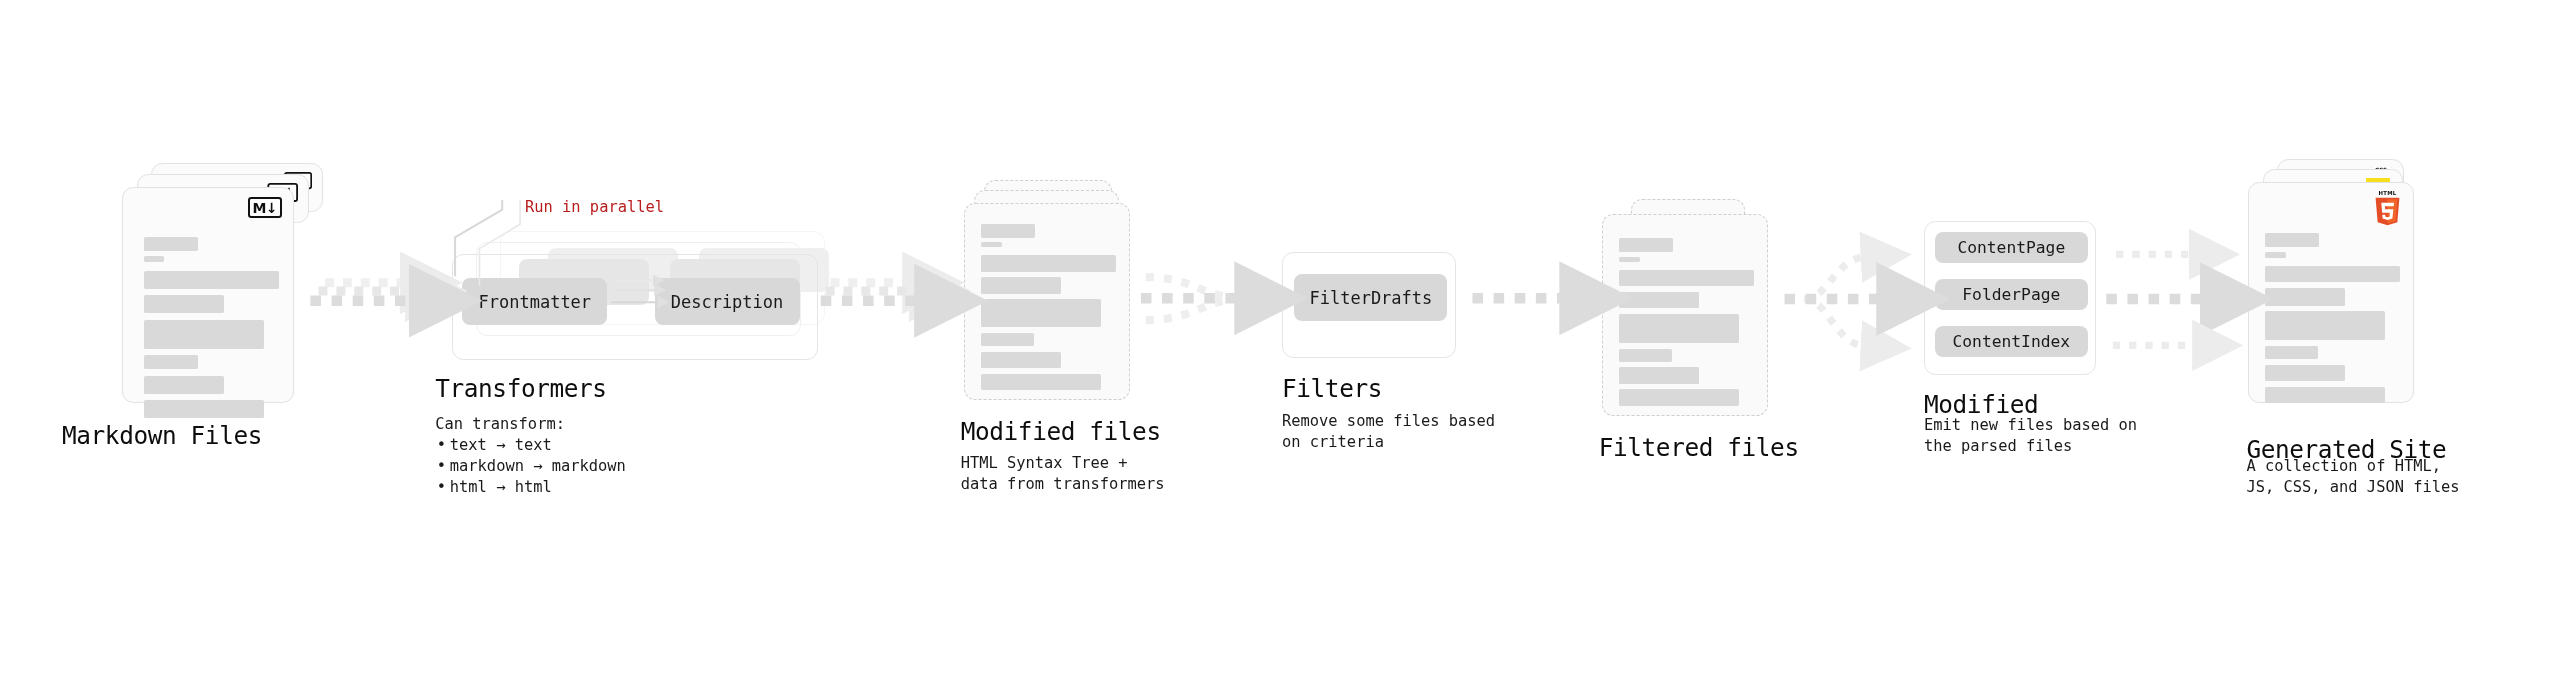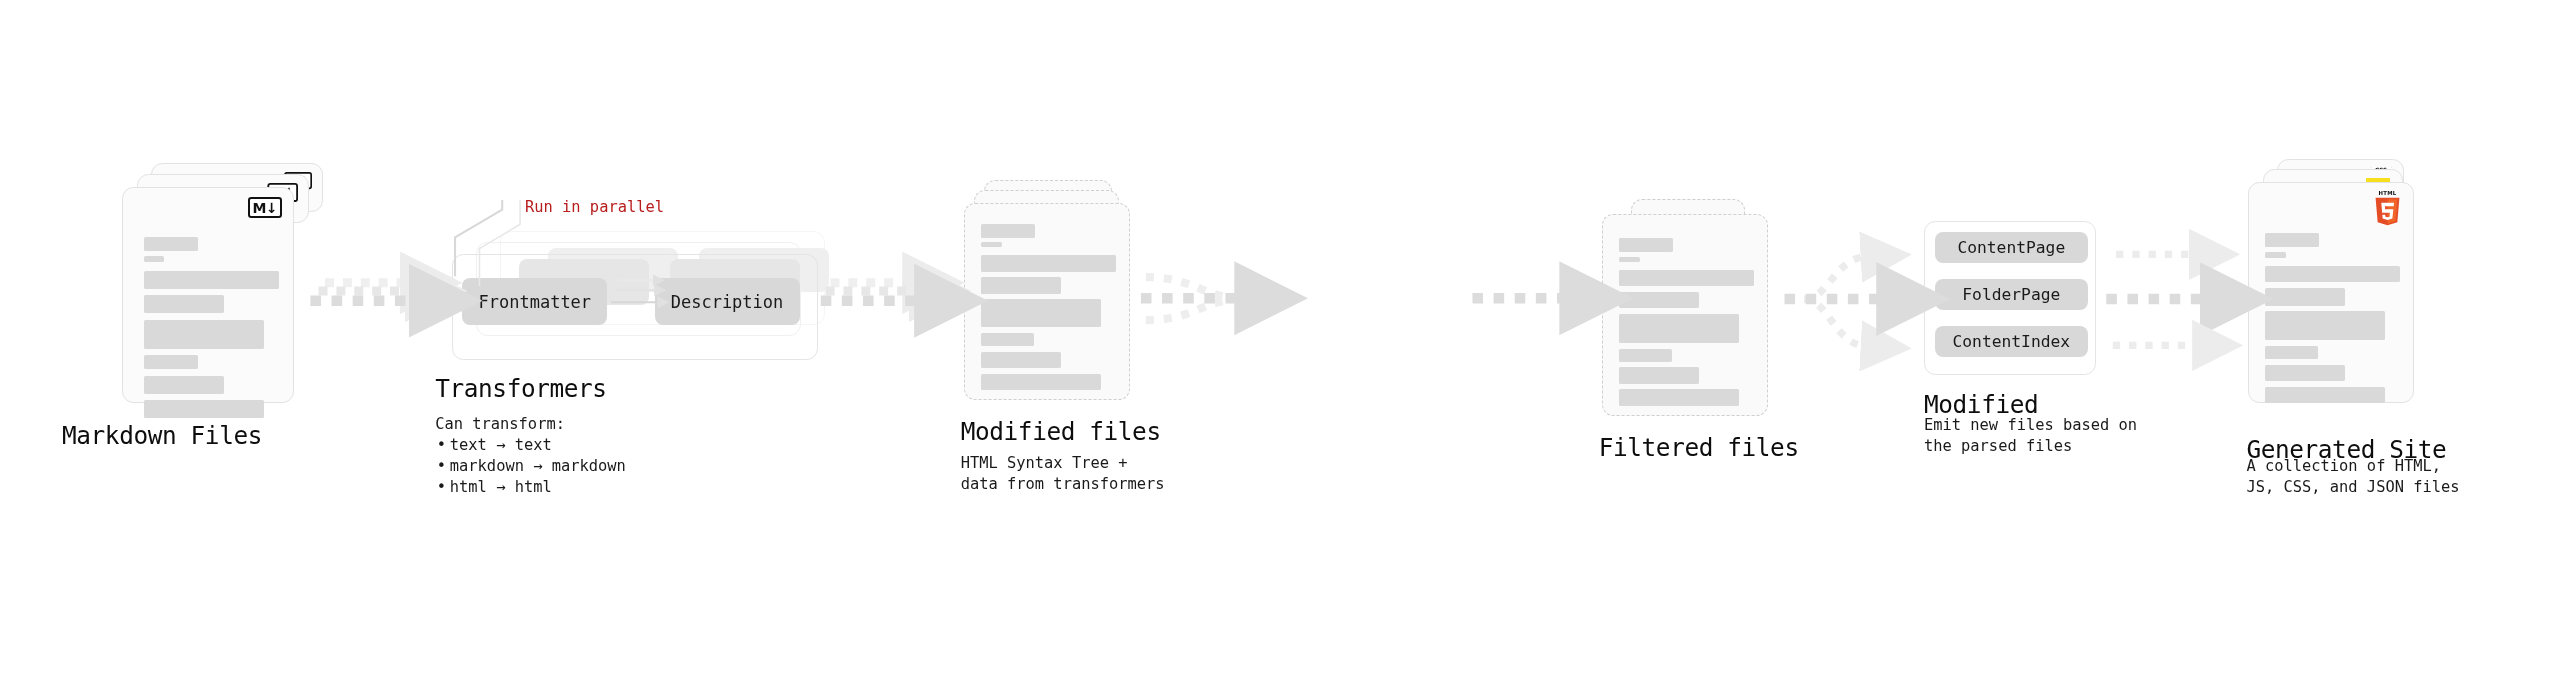--- a/index.html
+++ b/index.html
@@ -242,20 +242,28 @@
           <div class="doc-line" style="width:80px;  height:16.3px; margin-bottom:5.7px;"></div>
           <div class="doc-line" style="width:120px; height:16.3px;"></div>
         </div>
       </div>
     </div>
     <div class="title" style="left:-3.3px; top:237px;">Modified files</div>
     <div class="subtitle" style="left:-3.3px; top:273px;">HTML Syntax Tree +
 data from transformers</div>
   </div>
 
+  <div class="node" style="left:1282px; top:252px; width:268px; height:236px;">
+    <div class="box" style="left:0px; top:0px; width:174px; height:106px;">
+      <div class="pill" style="left:11.4px; top:21px; width:153px; height:47px;">FilterDrafts</div>
+    </div>
+    <div class="title" style="left:0px; top:122px;">Filters</div>
+    <div class="subtitle" style="left:0px; top:159px;">Remove some files based
+on criteria</div>
+  </div>
 
   <div class="node" style="left:1602px; top:196px; width:211px; height:276px;">
     <div class="doc-stack">
       <div class="doc-card dashed" style="left:29px; top:3.3px; width:114px; height:34px;"></div>
       <div class="doc-card dashed" style="left:0px; top:18px; width:166px; height:202px;">
         <div class="doc-lines" style="top:23px; left:16.3px; right:16.3px;">
           <div class="doc-line" style="width:54px;  height:14px; margin-bottom:4.9px;"></div>
           <div class="doc-line" style="width:20.3px;  height:4.9px;  margin-bottom:8.1px;"></div>
           <div class="doc-line" style="width:135px; height:16.3px; margin-bottom:5.7px;"></div>
           <div class="doc-line" style="width:80px;  height:16.3px; margin-bottom:5.7px;"></div>

